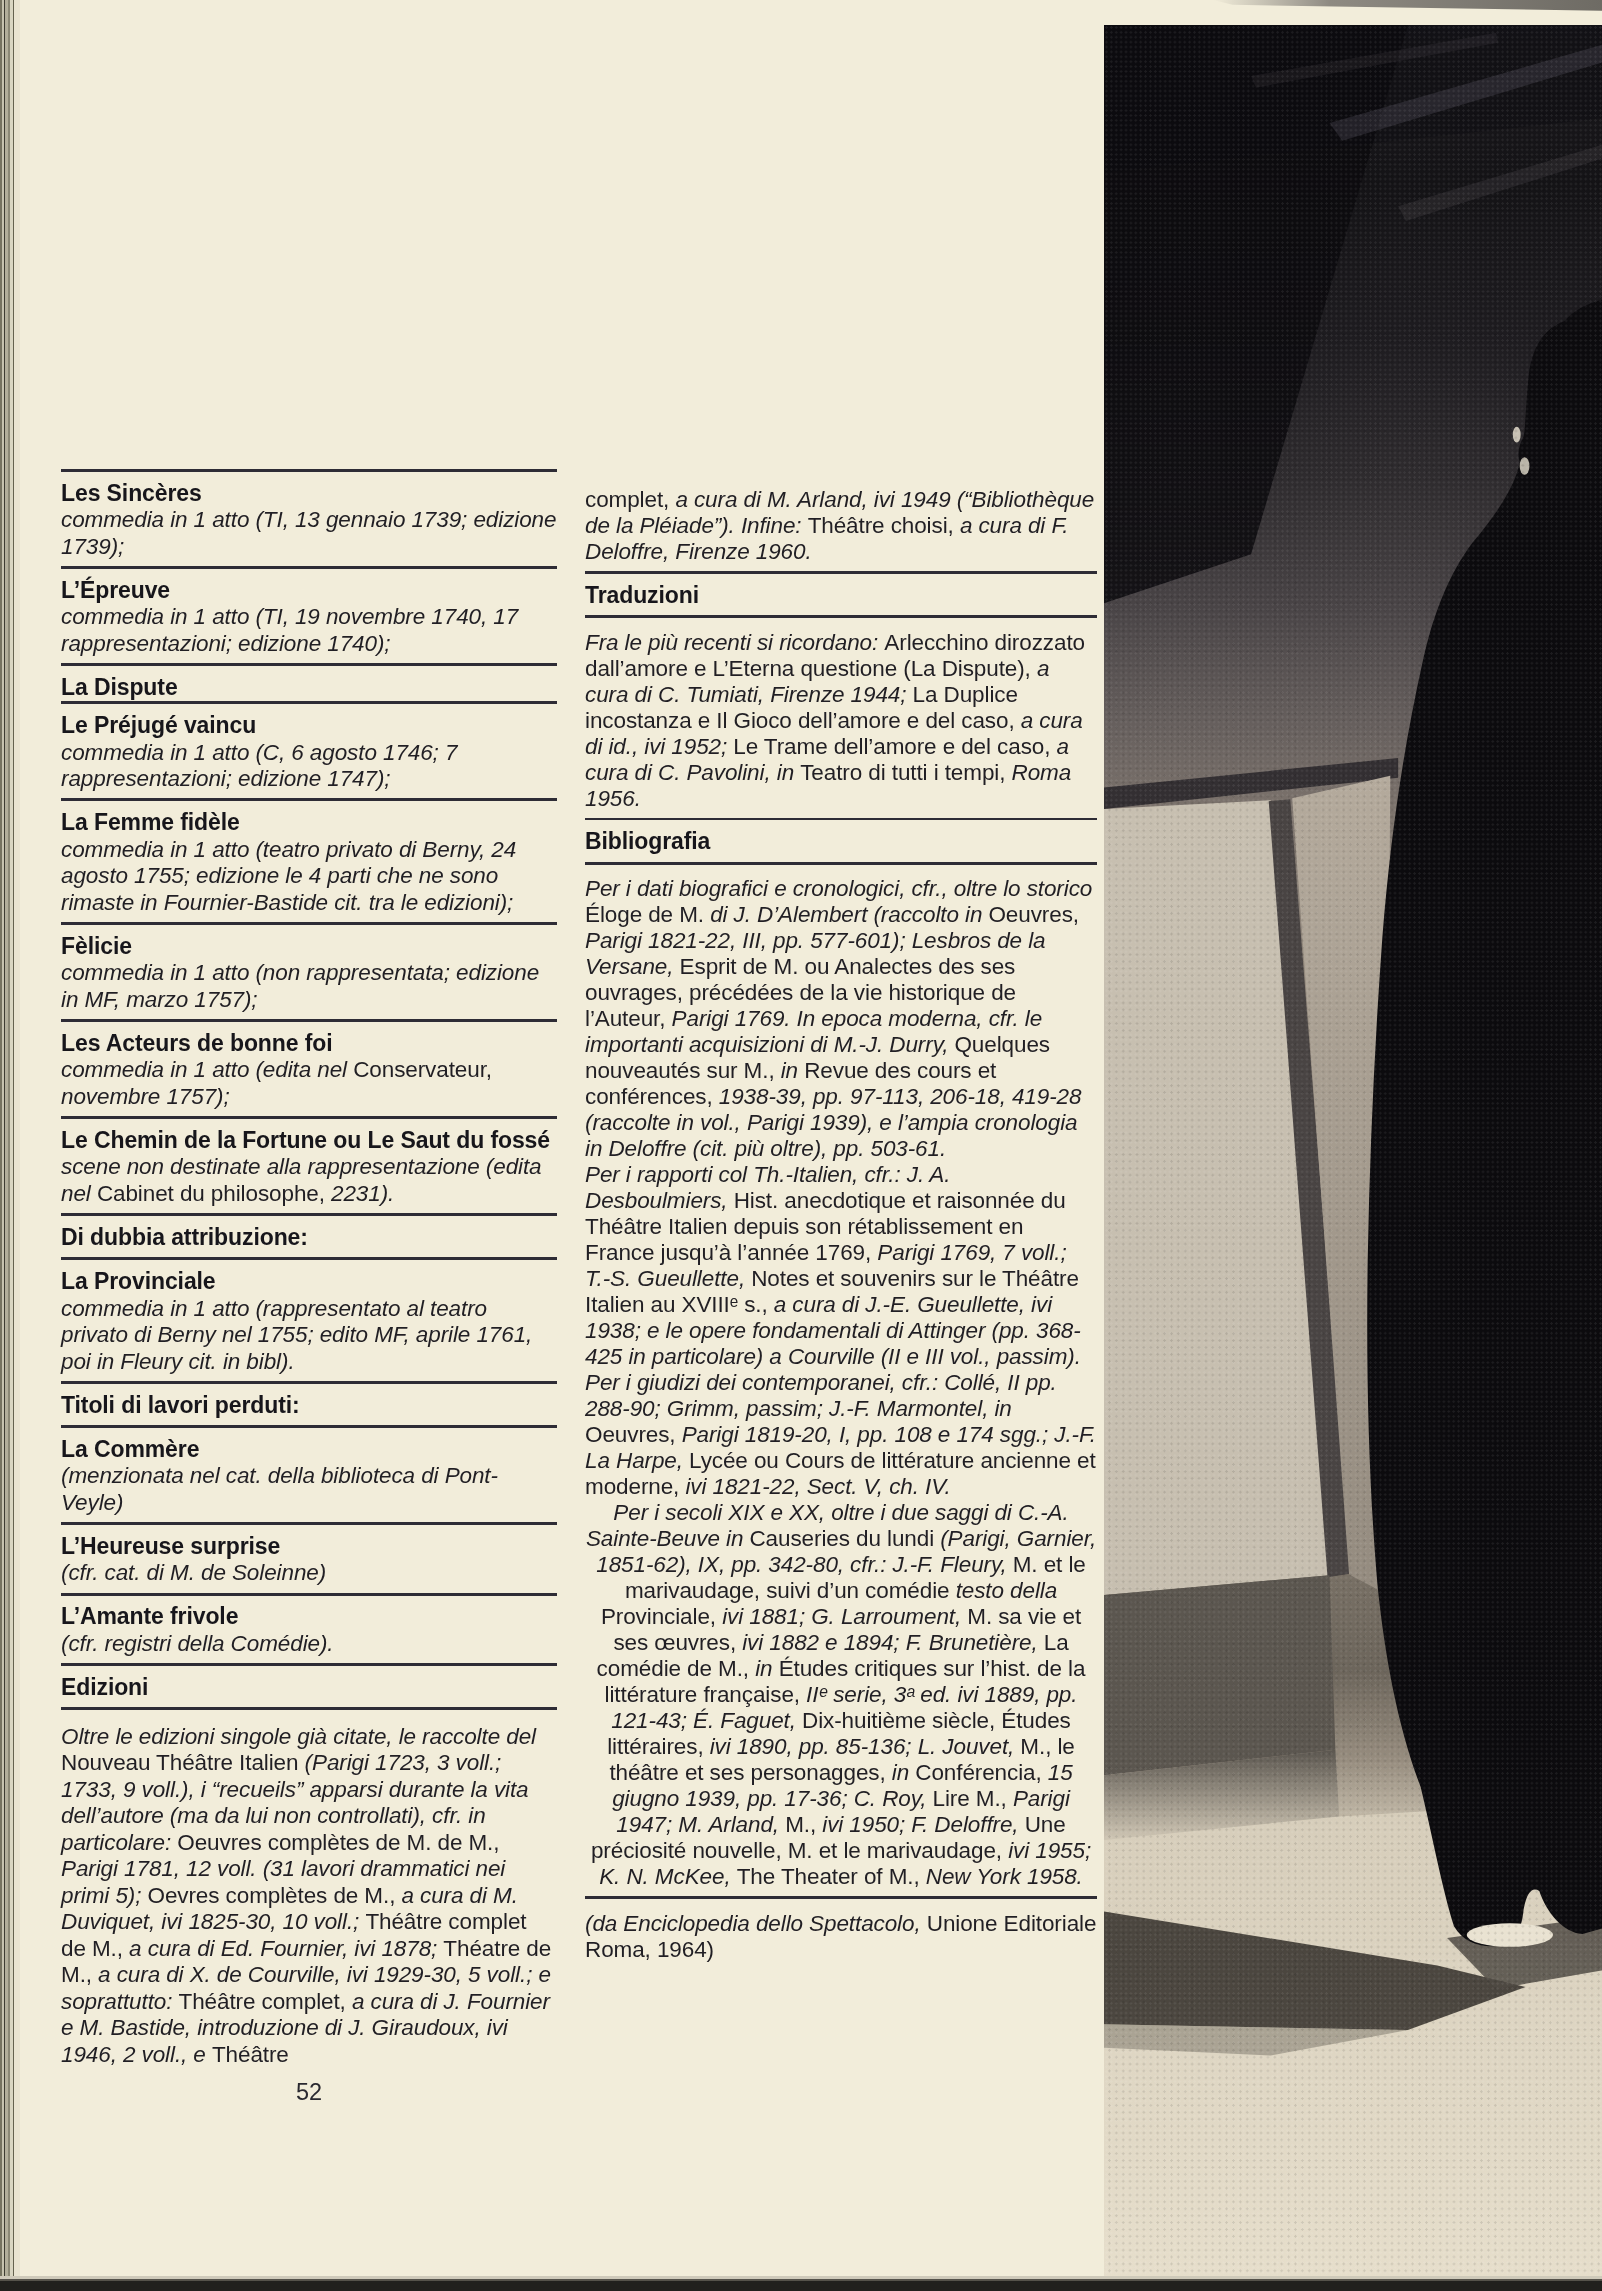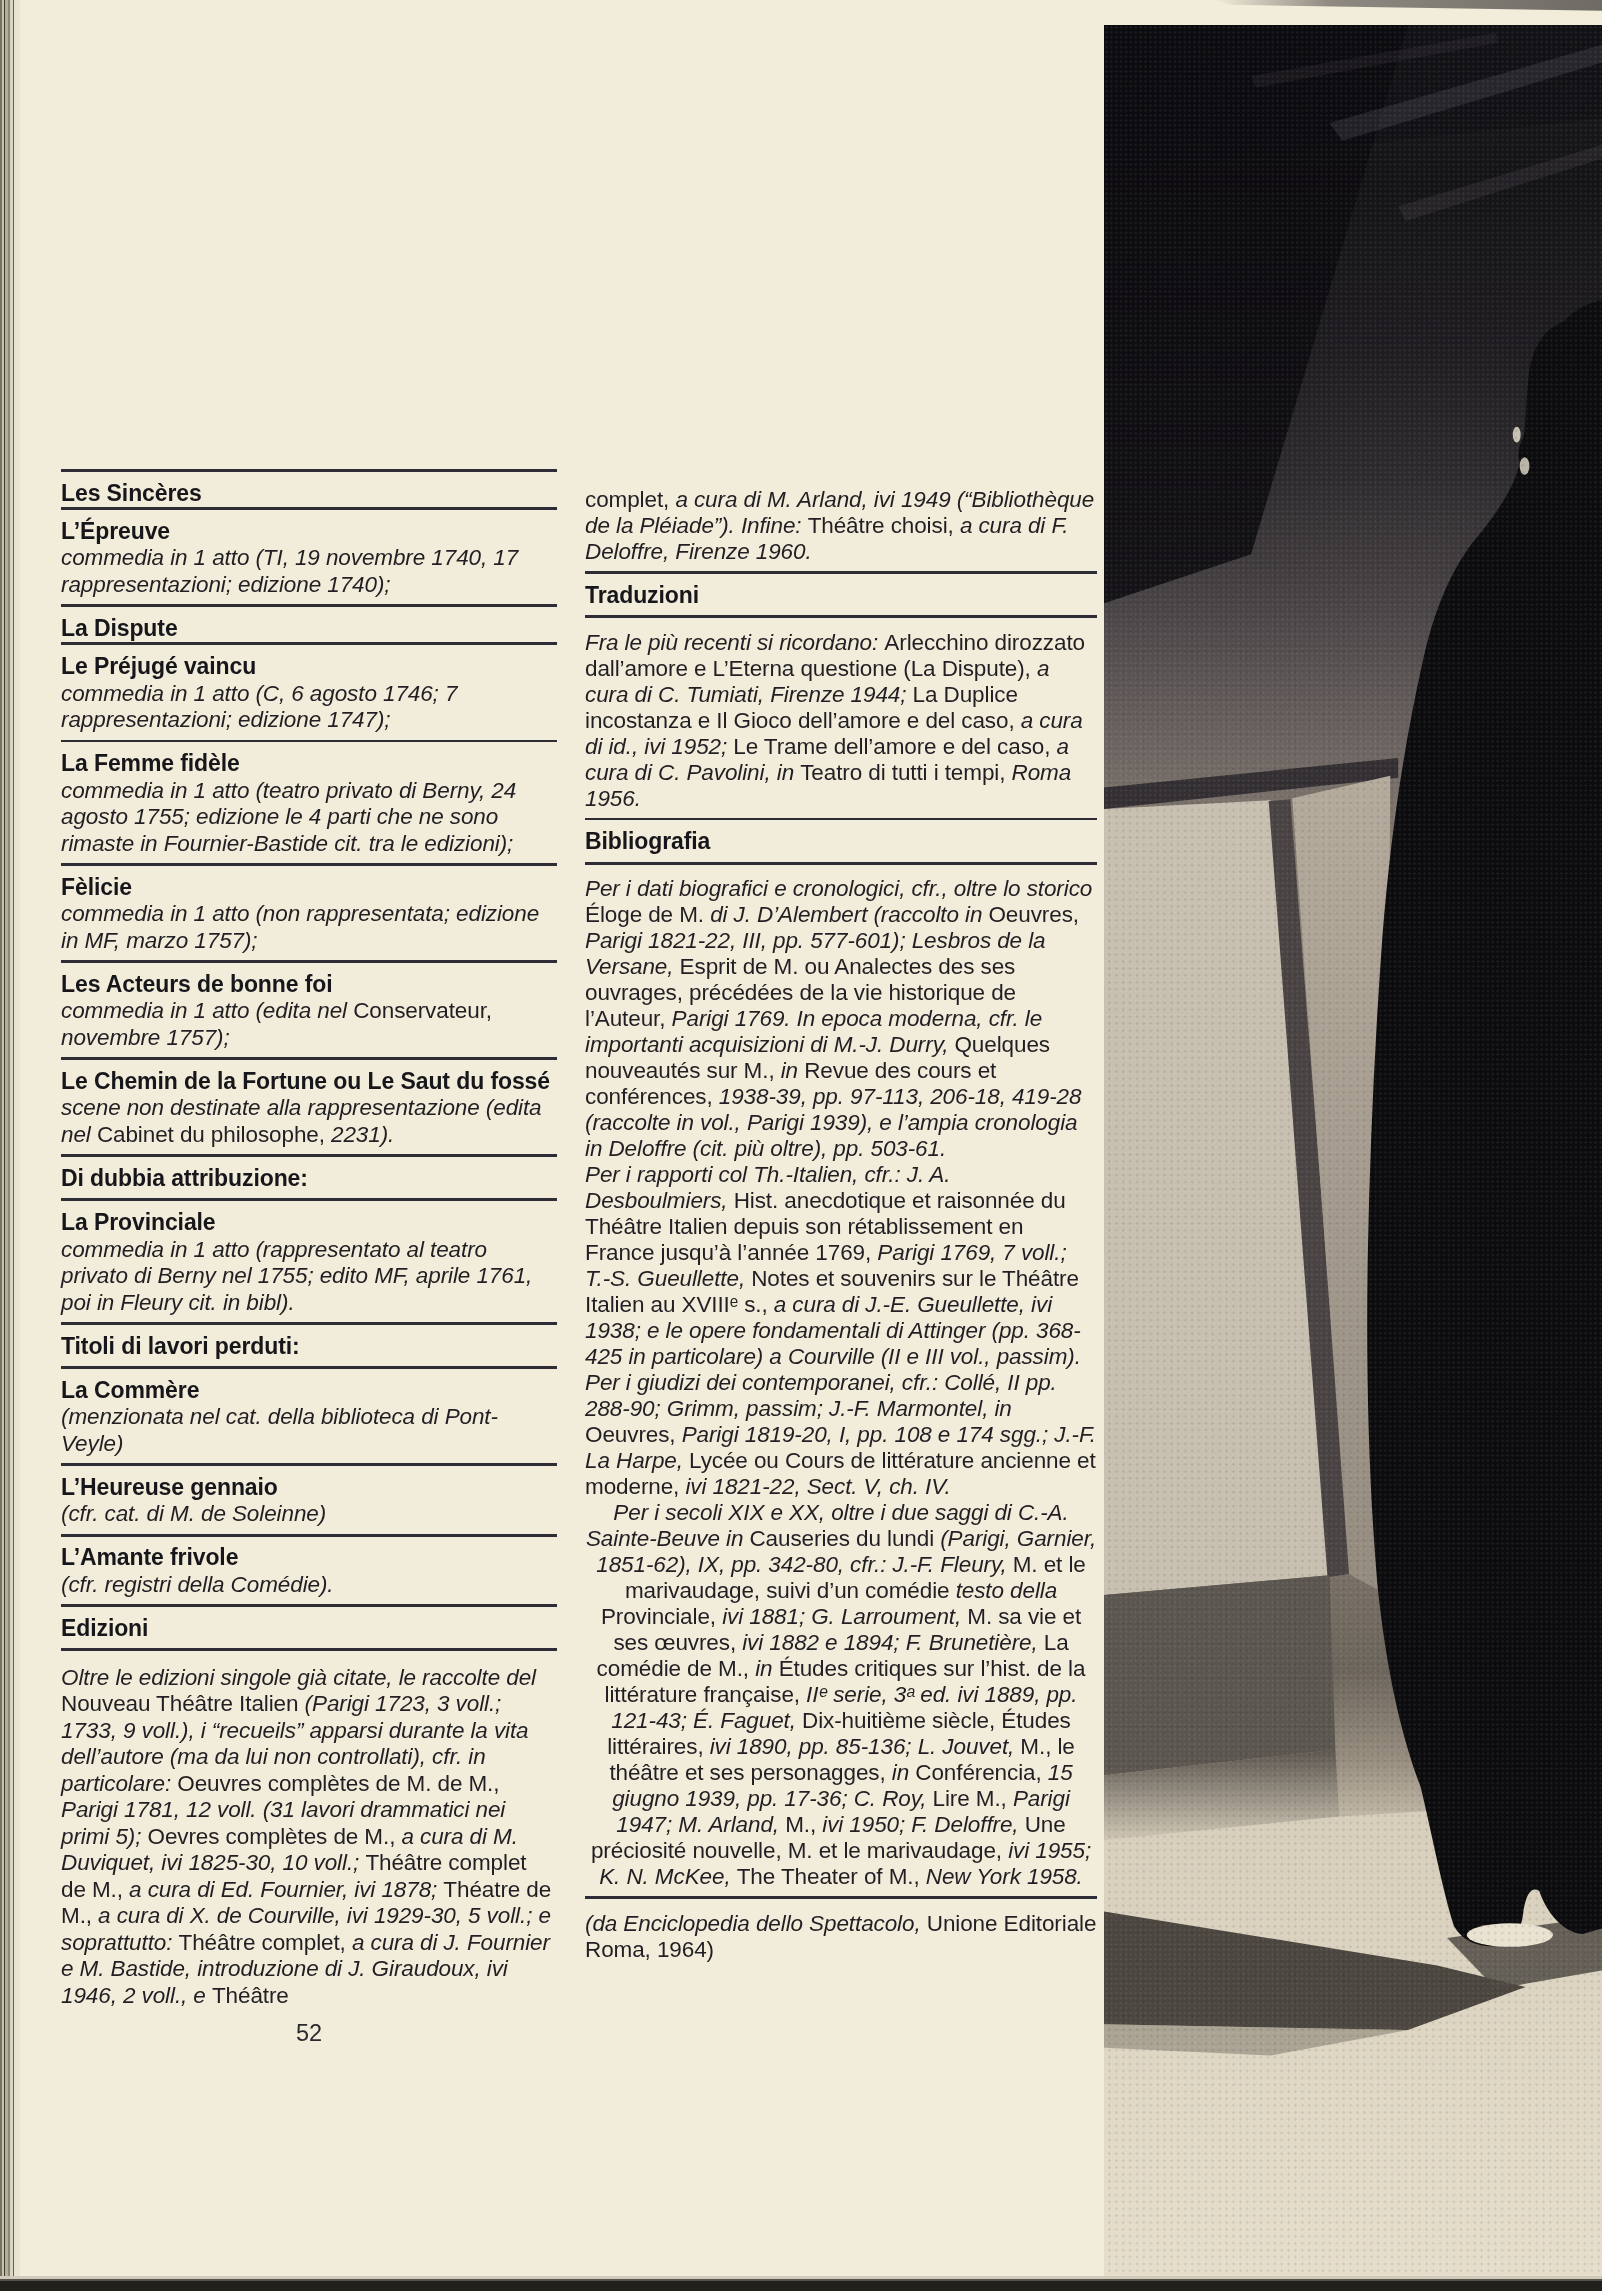--- a/index.html
+++ b/index.html
@@ -57,20 +57,21 @@
 <body>
 
 <div class="page">
 
   <div class="binding"></div>
   <div class="scan-strip"></div>
 
   <div class="colL">
     <div class="rule"></div>
     <h4>Les Sincères</h4>
+    <p><span class="it">commedia in 1 atto (TI, 13 gennaio 1739; edizione 1739);</span></p>
 
     <div class="rule"></div>
     <h4>L’Épreuve</h4>
     <p><span class="it">commedia in 1 atto (TI, 19 novembre 1740, 17 rappresentazioni; edizione 1740);</span></p>
 
     <div class="rule"></div>
     <h4>La Dispute</h4>
 
     <div class="rule"></div>
     <h4>Le Préjugé vaincu</h4>
@@ -100,21 +101,21 @@
     <p><span class="it">commedia in 1 atto (rappresentato al teatro privato di Berny nel 1755; edito MF, aprile 1761, poi in Fleury cit. in bibl).</span></p>
 
     <div class="rule"></div>
     <h4 class="solo">Titoli di lavori perduti:</h4>
 
     <div class="rule"></div>
     <h4>La Commère</h4>
     <p><span class="it">(menzionata nel cat. della biblioteca di Pont-Veyle)</span></p>
 
     <div class="rule"></div>
-    <h4>L’Heureuse gennaio</h4>
+    <h4>L’Heureuse surprise</h4>
     <p><span class="it">(cfr. cat. di M. de Soleinne)</span></p>
 
     <div class="rule"></div>
     <h4>L’Amante frivole</h4>
     <p><span class="it">(cfr. registri della Comédie).</span></p>
 
     <div class="rule"></div>
     <h4 class="solo">Edizioni</h4>
     <div class="rule"></div>
 

